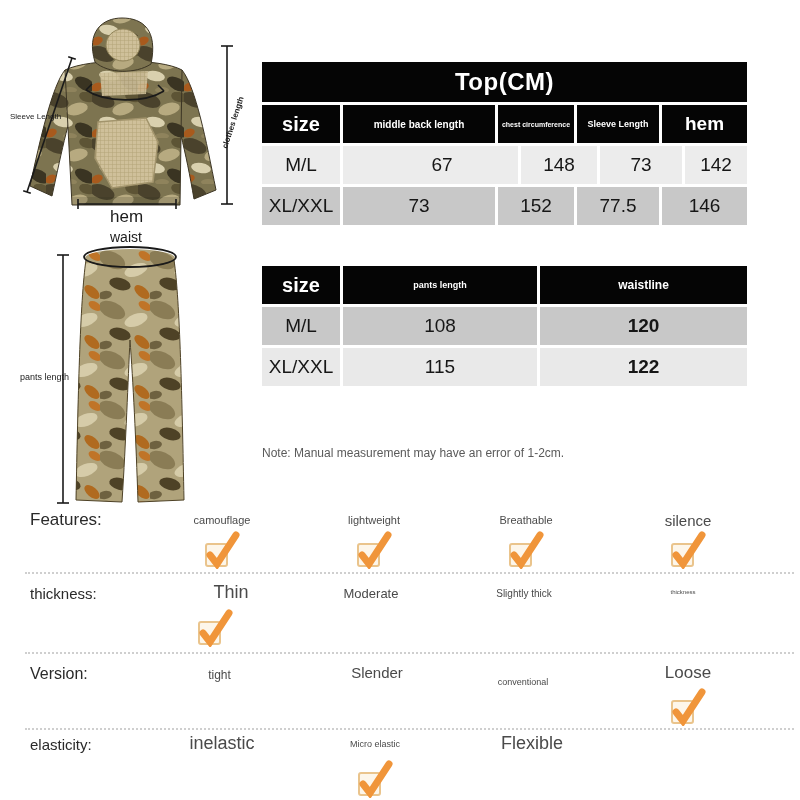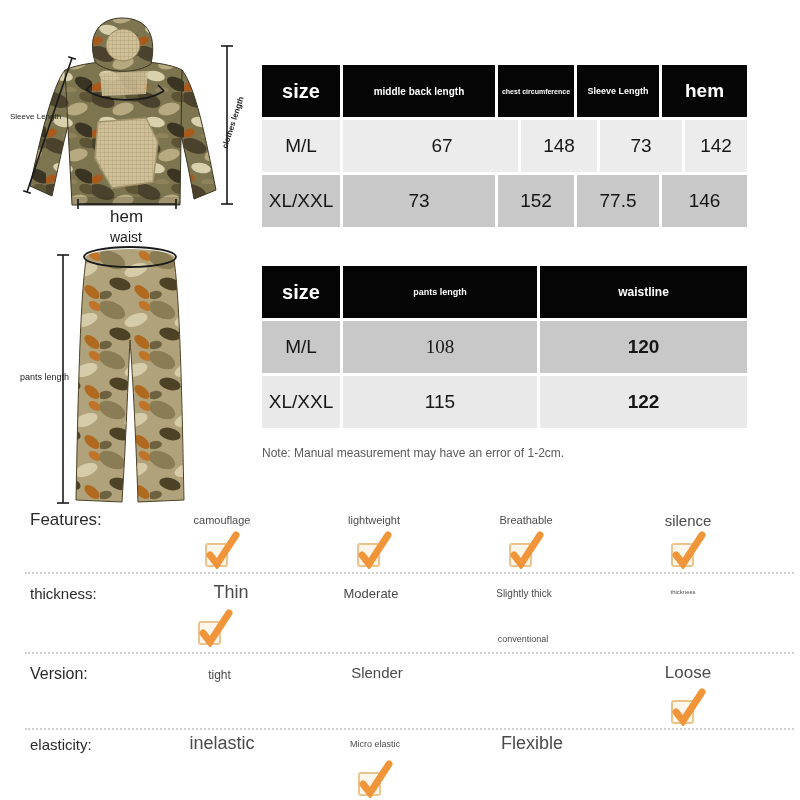--- a/index.html
+++ b/index.html
@@ -7,21 +7,21 @@
   #canvas{position:relative;width:800px;height:800px;background:#ffffff;overflow:hidden;}
 
   
   .anno{position:absolute;color:#1c1c1c;}
 
   
   .sz-table{position:absolute;width:485px;}
   .t-title{height:40px;background:#050505;color:#fff;font-weight:700;font-size:24px;
            display:flex;align-items:center;justify-content:center;letter-spacing:.5px;}
   .t-row{display:flex;gap:3px;margin-top:3px;}
-  .t-cell{display:flex;align-items:center;justify-content:center;height:52px;}
+  .t-cell{display:flex;align-items:center;justify-content:center;height:38px;}
   .t-head .t-cell{background:#050505;color:#fff;font-weight:700;}
   .t-data .t-cell{color:#161616;font-size:19px;}
   .row-light .t-cell{background:#ececec;}
   .row-dark  .t-cell{background:#c8c8c8;}
   .row-mid   .t-cell{background:#e9e9e9;}
   .size-col{font-size:20px;}
 
   .note{position:absolute;left:262px;top:446px;font-size:12px;color:#5a5a5a;}
 
   
@@ -100,20 +100,21 @@
     </g>
   </svg>
 
   <div class="anno" style="left:10px;top:112px;font-size:8px;">Sleeve Length</div>
   <div class="anno" style="left:204px;top:118px;width:58px;text-align:center;font-size:8px;font-weight:700;transform:rotate(-72deg);">clothes length</div>
   <div class="anno" style="left:110px;top:207px;font-size:17px;">hem</div>
   <div class="anno" style="left:110px;top:229px;font-size:14px;">waist</div>
   <div class="anno" style="left:20px;top:372px;font-size:9px;">pants length</div>
 
   <div class="sz-table" style="left:262px;top:62px;">
+    <div class="t-title">Top(CM)</div>
     <div class="t-row t-head">
       <div class="t-cell size-col" style="flex:0 0 78px;">size</div>
       <div class="t-cell" style="flex:0 0 152px;font-size:10px;">middle back length</div>
       <div class="t-cell" style="flex:0 0 76px;font-size:7px;">chest circumference</div>
       <div class="t-cell" style="flex:0 0 82px;font-size:9px;">Sleeve Length</div>
       <div class="t-cell" style="flex:1;font-size:19px;">hem</div>
     </div>
     <div class="t-row t-data row-light">
       <div class="t-cell" style="flex:0 0 78px;">M/L</div>
       <div class="t-cell" style="flex:0 0 152px;padding-left:23px;">67</div>
@@ -131,21 +132,21 @@
   </div>
 
   <div class="sz-table" style="left:262px;top:263px;">
     <div class="t-row t-head">
       <div class="t-cell size-col" style="flex:0 0 78px;">size</div>
       <div class="t-cell" style="flex:0 0 194px;font-size:9px;">pants length</div>
       <div class="t-cell" style="flex:1;font-size:12px;">waistline</div>
     </div>
     <div class="t-row t-data row-dark">
       <div class="t-cell" style="flex:0 0 78px;">M/L</div>
-      <div class="t-cell" style="flex:0 0 194px;font-family:Liberation Serif, serif;">108</div>
+      <div class="t-cell" style="flex:0 0 194px;">108</div>
       <div class="t-cell" style="flex:1;font-weight:700;">120</div>
     </div>
     <div class="t-row t-data row-mid">
       <div class="t-cell" style="flex:0 0 78px;">XL/XXL</div>
       <div class="t-cell" style="flex:0 0 194px;">115</div>
       <div class="t-cell" style="flex:1;font-weight:700;">122</div>
     </div>
   </div>
 
   <div class="note">Note: Manual measurement may have an error of 1-2cm.</div>
@@ -187,21 +188,21 @@
     <svg width="36" height="40" viewBox="0 0 36 40">
         <rect x="2" y="15" width="21" height="22" rx="2" fill="#fdf6ea" stroke="#eac48c" stroke-width="2"></rect>
         <path d="M6 26 L13 35 L32 6" fill="none" stroke="#f0953a" stroke-width="7" stroke-linecap="round"></path>
       </svg></div>
 
   <div class="dotline" style="top:652px;"></div>
 
   <div class="row-label" style="top:665px;font-size:16px;">Version:</div>
   <div class="opt" style="left:213px;top:668px;font-size:12px;padding-left:13px;">tight</div>
   <div class="opt" style="left:377px;top:664px;font-size:15px;">Slender</div>
-  <div class="opt" style="left:523px;top:634px;font-size:9px;">conventional</div>
+  <div class="opt" style="left:523px;top:677px;font-size:9px;">conventional</div>
   <div class="opt" style="left:688px;top:663px;font-size:17px;">Loose</div>
   <div class="chk" style="left:688px;top:686px;">
     <svg width="36" height="40" viewBox="0 0 36 40">
         <rect x="2" y="15" width="21" height="22" rx="2" fill="#fdf6ea" stroke="#eac48c" stroke-width="2"></rect>
         <path d="M6 26 L13 35 L32 6" fill="none" stroke="#f0953a" stroke-width="7" stroke-linecap="round"></path>
       </svg></div>
 
   <div class="dotline" style="top:728px;"></div>
 
   <div class="row-label" style="top:736px;font-size:15px;">elasticity:</div>

